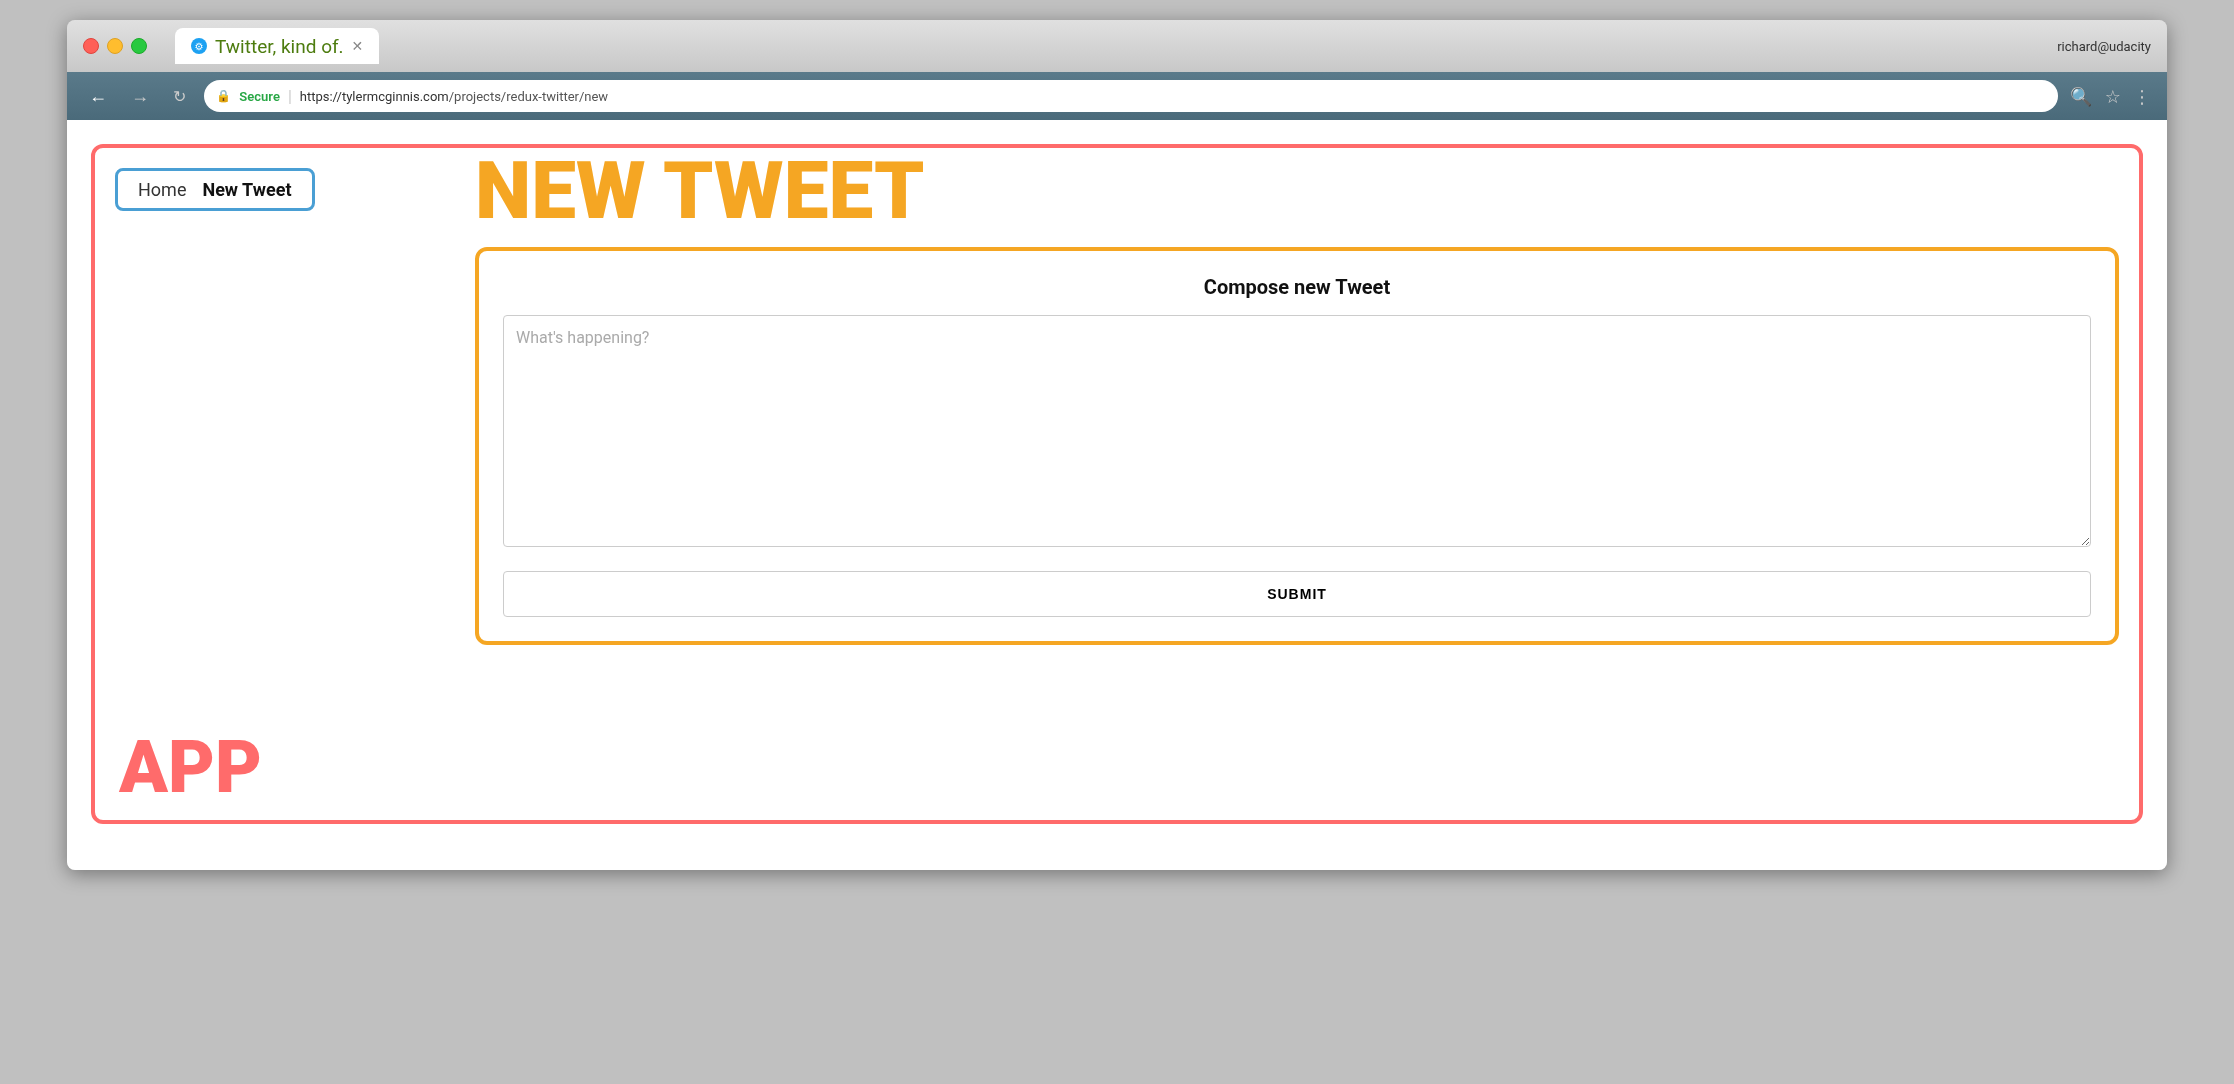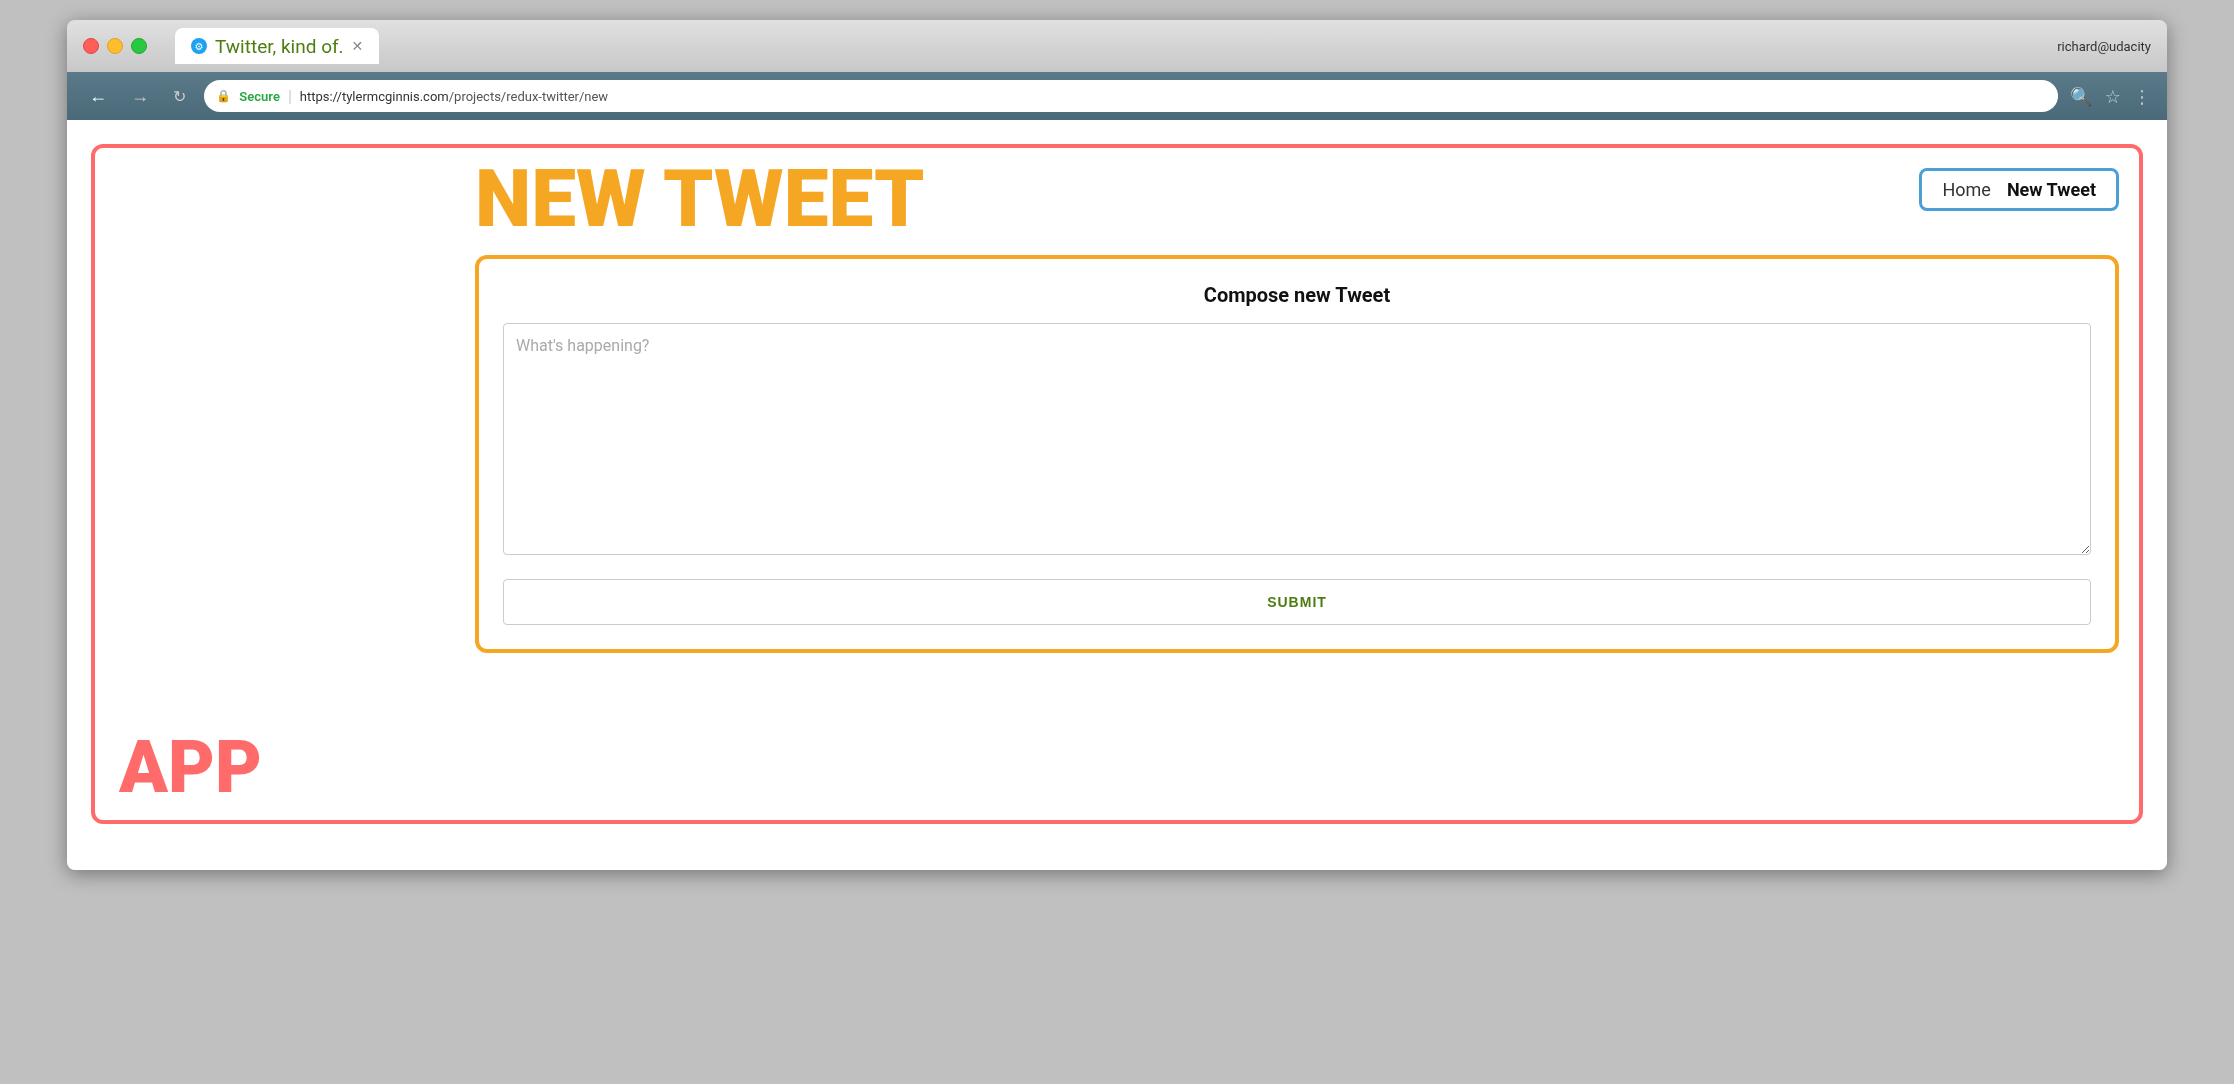--- a/index.html
+++ b/index.html
@@ -184,22 +184,21 @@
       bottom: 16px;
       left: 24px;
       font-size: 72px;
       font-weight: 900;
       color: #ff6b6b;
       line-height: 1;
     }
 
     
     .nav-section {
-      margin-bottom: 28px;
-      text-align: right;
+      margin-bottom: 20px;
     }
 
     .nav-label {
       font-size: 72px;
       font-weight: 900;
       color: #4a9fd4;
       line-height: 1;
       margin-top: 16px;
       margin-left: 8px;
     }
@@ -293,21 +292,21 @@
       display: block;
       width: 100%;
       margin-top: 20px;
       padding: 14px;
       background: white;
       border: 1px solid #ccc;
       border-radius: 4px;
       font-size: 14px;
       font-weight: 600;
       letter-spacing: 1px;
-      color: #4d7c0f;
+      color: #000000;
       cursor: pointer;
       text-align: center;
     }
   </style>
 </head>
 <body>
 
 <div class="browser-window">
 
   <div class="browser-titlebar">

